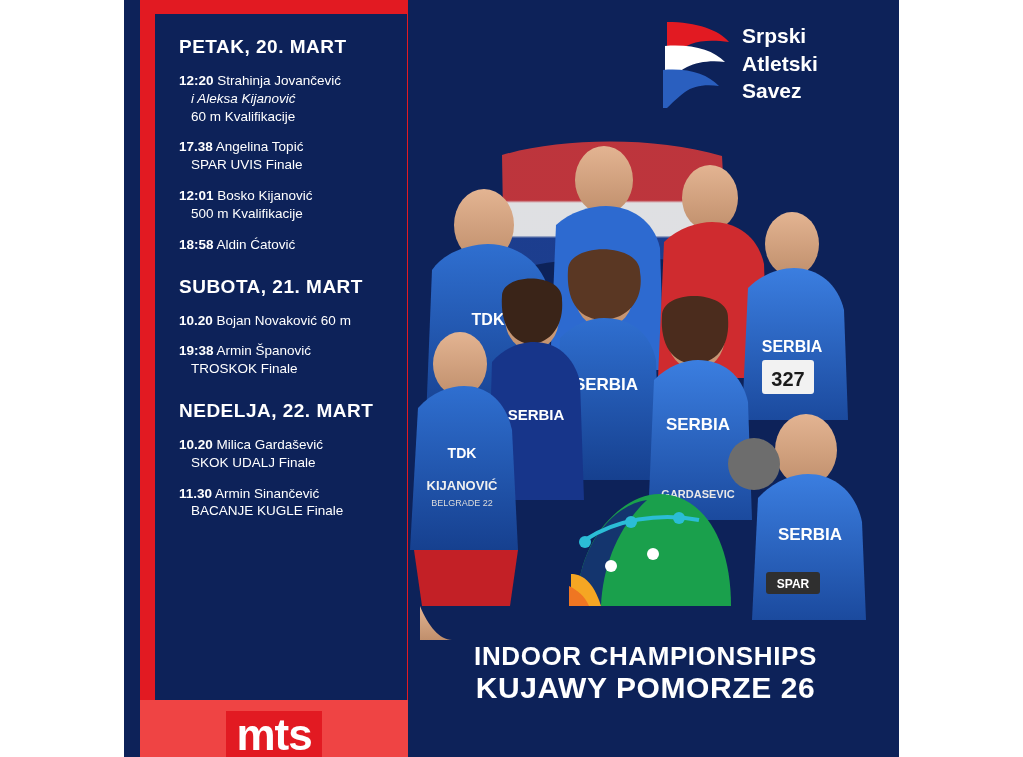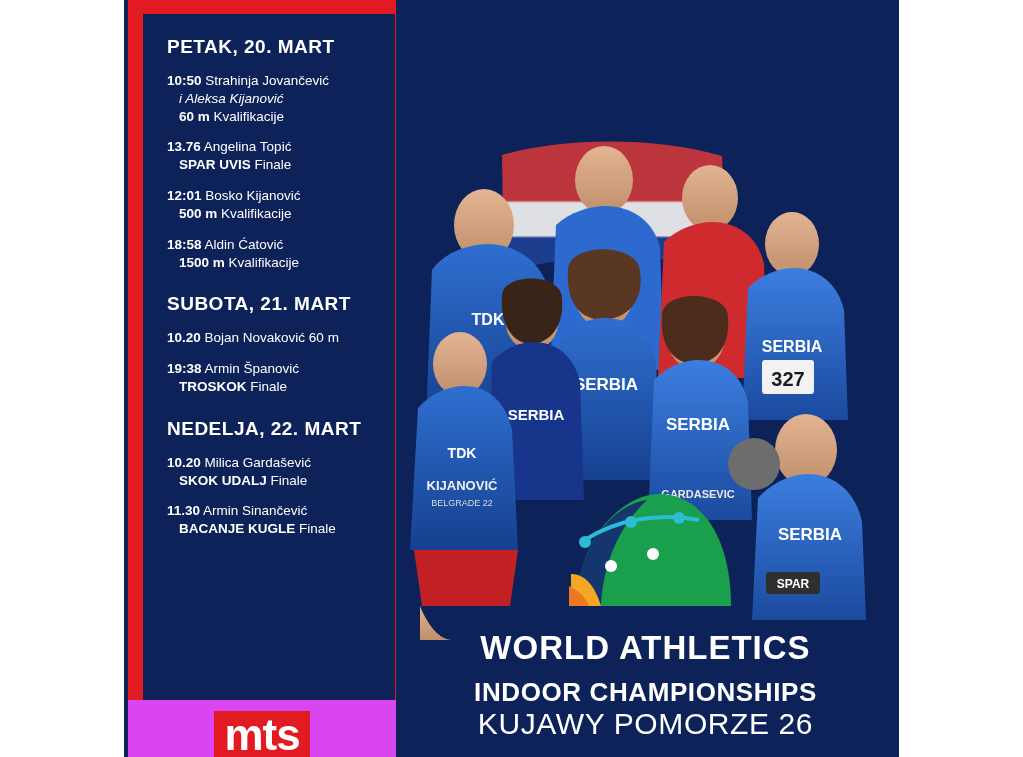--- a/index.html
+++ b/index.html
@@ -18,21 +18,21 @@
     left: 124px;
     top: 0;
     width: 775px;
     height: 757px;
     background: #0d2259;
     overflow: hidden;
   }
   
   .red-panel {
     position: absolute;
-    left: 4px;
+    left: 16px;
     top: 0;
     width: 268px;
     height: 757px;
     background: #e21a22;
   }
   .schedule-card {
     position: absolute;
     left: 15px;
     top: 14px;
     width: 252px;
@@ -40,21 +40,21 @@
     background: #0d2259;
     box-sizing: border-box;
     padding: 22px 14px 10px 24px;
   }
   .mts-bar {
     position: absolute;
     left: 0;
     bottom: 0;
     width: 268px;
     height: 57px;
-    background: #d946ef;
+    background: #ef4444;
     display: flex;
     align-items: center;
     justify-content: center;
   }
   .mts-logo {
     display: inline-block;
     background: #e21a22;
     color: #ffffff;
     font-size: 44px;
     font-weight: bold;
@@ -95,21 +95,21 @@
   .event .line2 {
     display: block;
     padding-left: 12px;
     font-style: italic;
   }
   .event .line3 {
     display: block;
     padding-left: 12px;
   }
   .event .ebold {
-    font-weight: bold;
+    font-weight: normal;
   }
   
   .right-area {
     position: absolute;
     left: 268px;
     top: 0;
     width: 507px;
     height: 757px;
   }
   
@@ -172,59 +172,58 @@
   }
   .wa-line2 {
     font-size: 26px;
     font-weight: bold;
     letter-spacing: 0.6px;
     line-height: 1.12;
     margin-top: 12px;
   }
   .wa-line3 {
     font-size: 30px;
-    font-weight: normal;
+    font-weight: bold;
     letter-spacing: 0.6px;
     line-height: 1.12;
   }
 </style>
 </head>
 <body>
 
 <div class="poster">
 
   <div class="red-panel">
     <div class="schedule-card">
 
       <div class="day-block">
         <div class="day-title">PETAK, 20. MART</div>
 
         <div class="event">
-          <span class="etime">10:50</span>
+          <span class="etime">12:20</span>
           <span>Strahinja Jovančević</span>
           <span class="line2">i Aleksa Kijanović</span>
           <span class="line3"><span class="ebold">60 m</span> <span>Kvalifikacije</span></span>
         </div>
 
         <div class="event">
-          <span class="etime">13.76</span>
+          <span class="etime">17.38</span>
           <span>Angelina Topić</span>
           <span class="line3"><span class="ebold">SPAR UVIS</span> <span>Finale</span></span>
         </div>
 
         <div class="event">
           <span class="etime">12:01</span>
           <span>Bosko Kijanović</span>
           <span class="line3"><span class="ebold">500 m</span> <span>Kvalifikacije</span></span>
         </div>
 
         <div class="event">
           <span class="etime">18:58</span>
           <span>Aldin Ćatović</span>
-          <span class="line3"><span class="ebold">1500 m</span> <span>Kvalifikacije</span></span>
         </div>
       </div>
 
       <div class="day-block">
         <div class="day-title">SUBOTA, 21. MART</div>
 
         <div class="event">
           <span class="etime">10.20</span>
           <span>Bojan Novaković 60 m</span>
         </div>
@@ -254,20 +253,32 @@
 
     </div>
 
     <div class="mts-bar">
       <span class="mts-logo">mts</span>
     </div>
   </div>
 
   <div class="right-area">
 
+    <div class="fed-logo">
+      <svg class="fed-mark" viewBox="0 0 80 92">
+        <path d="M10 6 C40 6, 62 14, 72 26 C58 24, 44 24, 34 28 C22 33, 14 42, 10 52 Z" fill="#e21a22"></path>
+        <path d="M8 30 C36 28, 56 34, 68 46 C54 44, 40 46, 30 51 C20 56, 12 64, 8 74 Z" fill="#ffffff"></path>
+        <path d="M6 54 C32 52, 50 58, 62 70 C48 68, 36 70, 28 76 C20 82, 14 88, 10 92 L6 92 Z" fill="#2a5fbf"></path>
+      </svg>
+      <div class="fed-text">
+        <div><b>S</b><span>rpski</span></div>
+        <div><b>A</b><span>tletski</span></div>
+        <div><b>S</b><span>avez</span></div>
+      </div>
+    </div>
 
     <div class="collage">
       <svg width="507" height="520" viewBox="0 0 507 520">
         <defs>
           <linearGradient id="kit1" x1="0" y1="0" x2="0" y2="1">
             <stop offset="0%" stop-color="#2f6fd0"></stop>
             <stop offset="100%" stop-color="#16408f"></stop>
           </linearGradient>
           <linearGradient id="kit2" x1="0" y1="0" x2="0" y2="1">
             <stop offset="0%" stop-color="#3b7ee0"></stop>
@@ -346,19 +357,18 @@
       <path d="M2 128 L2 108 C10 112, 18 118, 22 128 Z" fill="#ef7622"></path>
       <path d="M18 62 C48 42, 92 34, 132 42" stroke="#2bbdd6" stroke-width="4" fill="none"></path>
       <circle cx="18" cy="64" r="6" fill="#2bbdd6"></circle>
       <circle cx="64" cy="44" r="6" fill="#2bbdd6"></circle>
       <circle cx="112" cy="40" r="6" fill="#2bbdd6"></circle>
       <circle cx="44" cy="88" r="6" fill="#ffffff"></circle>
       <circle cx="86" cy="76" r="6" fill="#ffffff"></circle>
     </svg>
 
     <div class="wa-titles">
-      <div class="wa-line1">WORLD ATHLETICS</div>
       <div class="wa-line2">INDOOR CHAMPIONSHIPS</div>
       <div class="wa-line3">KUJAWY POMORZE 26</div>
     </div>
 
   </div>
 </div>
 
 </body></html>

